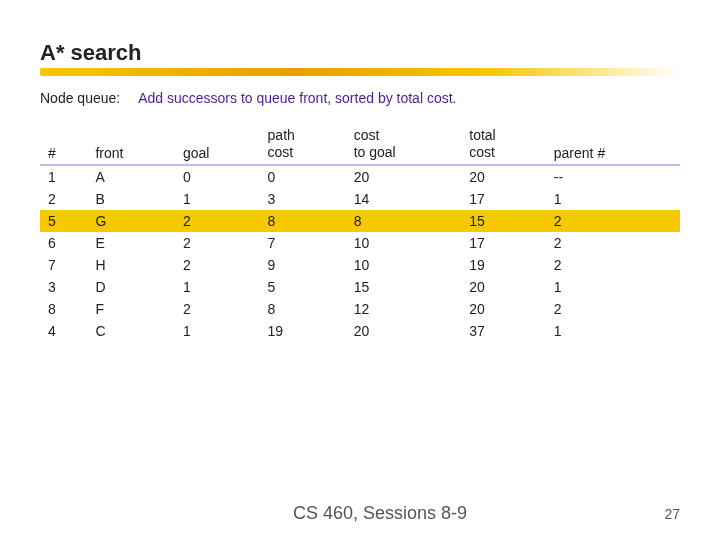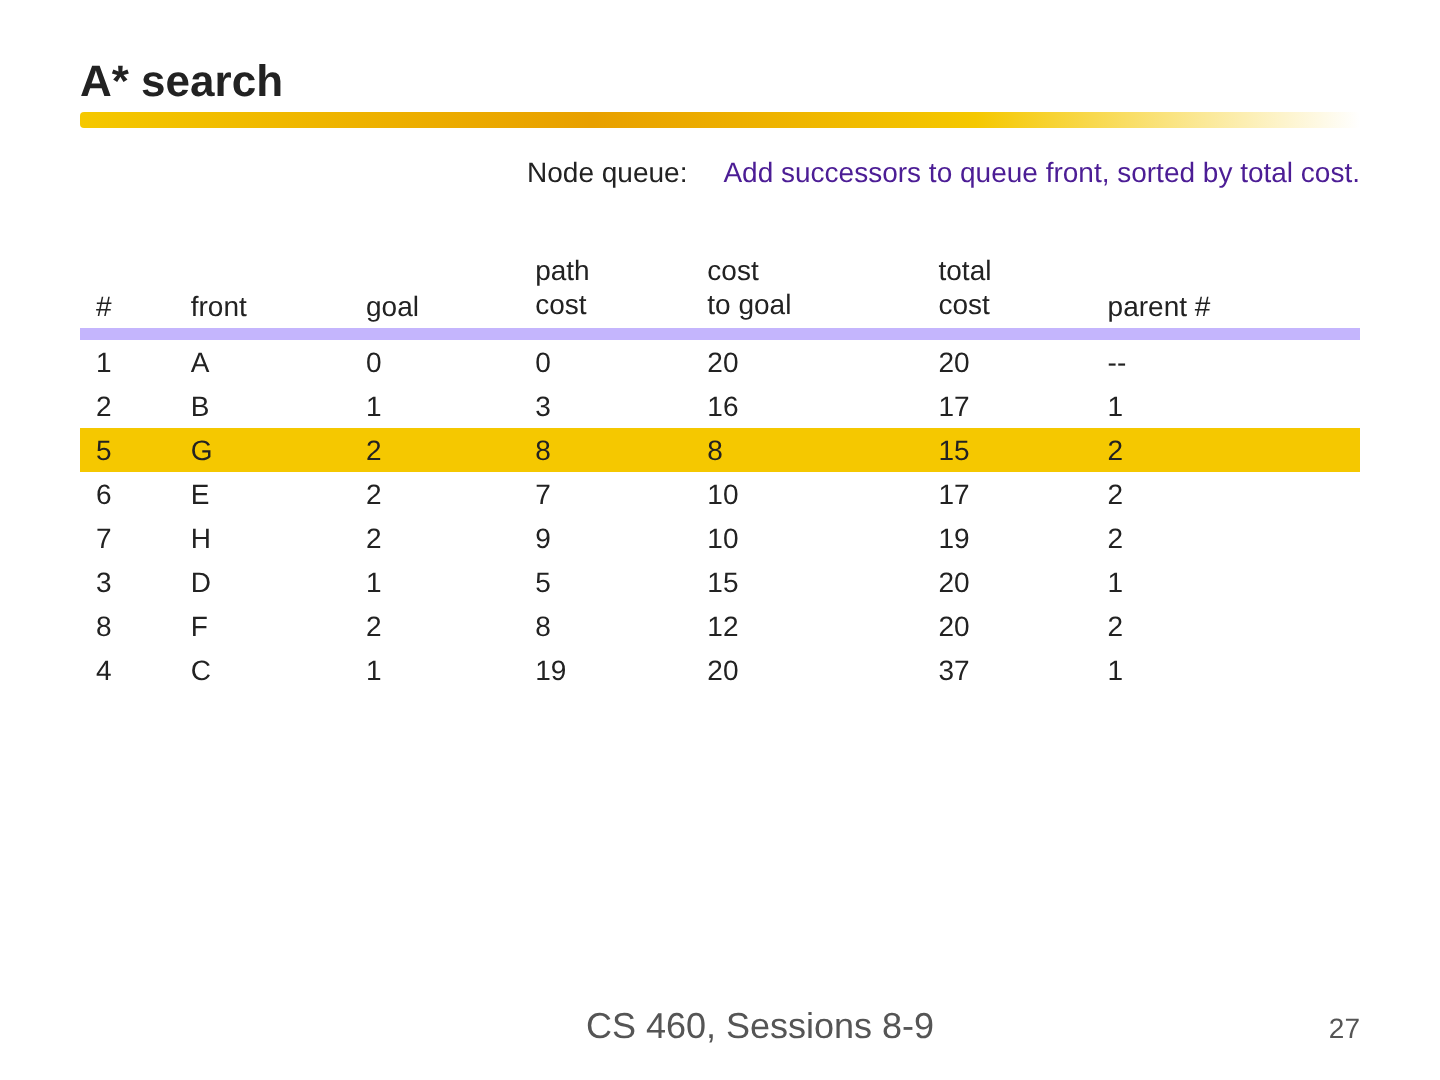--- a/index.html
+++ b/index.html
@@ -21,36 +21,36 @@
 
     .title-area {
       margin-bottom: 6px;
     }
 
     .title {
       font-size: 22px;
       font-weight: bold;
       color: #222;
       display: block;
+      margin-top: 12px;
     }
 
     .title-underline {
       width: 100%;
       height: 8px;
       background: linear-gradient(90deg, #f5c800 0%, #e8a000 40%, #f5c800 70%, #fff 100%);
       margin-top: 2px;
       margin-bottom: 14px;
       border-radius: 2px;
     }
 
     .subtitle-row {
       display: flex;
       align-items: baseline;
-      margin-bottom: 30px;
-      justify-content: flex-end;
+      margin-bottom: 18px;
     }
 
     .node-queue-label {
       font-size: 14px;
       color: #222;
       font-weight: normal;
       margin-right: 18px;
     }
 
     .subtitle-desc {
@@ -70,21 +70,21 @@
 
     thead tr th {
       text-align: left;
       padding: 3px 8px 3px 8px;
       font-weight: normal;
       color: #222;
       vertical-align: bottom;
     }
 
     thead tr.header-row th {
-      border-bottom: 6px solid #c4b5fd;
+      border-bottom: 2px solid #c4b5fd;
     }
 
     tbody tr td {
       padding: 3px 8px;
       text-align: left;
       color: #222;
     }
 
     tbody tr.highlighted {
       background-color: #f5c800;
@@ -159,21 +159,21 @@
             <td>0</td>
             <td>20</td>
             <td>20</td>
             <td>--</td>
           </tr>
           <tr class="normal">
             <td>2</td>
             <td>B</td>
             <td>1</td>
             <td>3</td>
-            <td>16</td>
+            <td>14</td>
             <td>17</td>
             <td>1</td>
           </tr>
           <tr class="highlighted">
             <td>5</td>
             <td>G</td>
             <td>2</td>
             <td>8</td>
             <td>8</td>
             <td>15</td>

